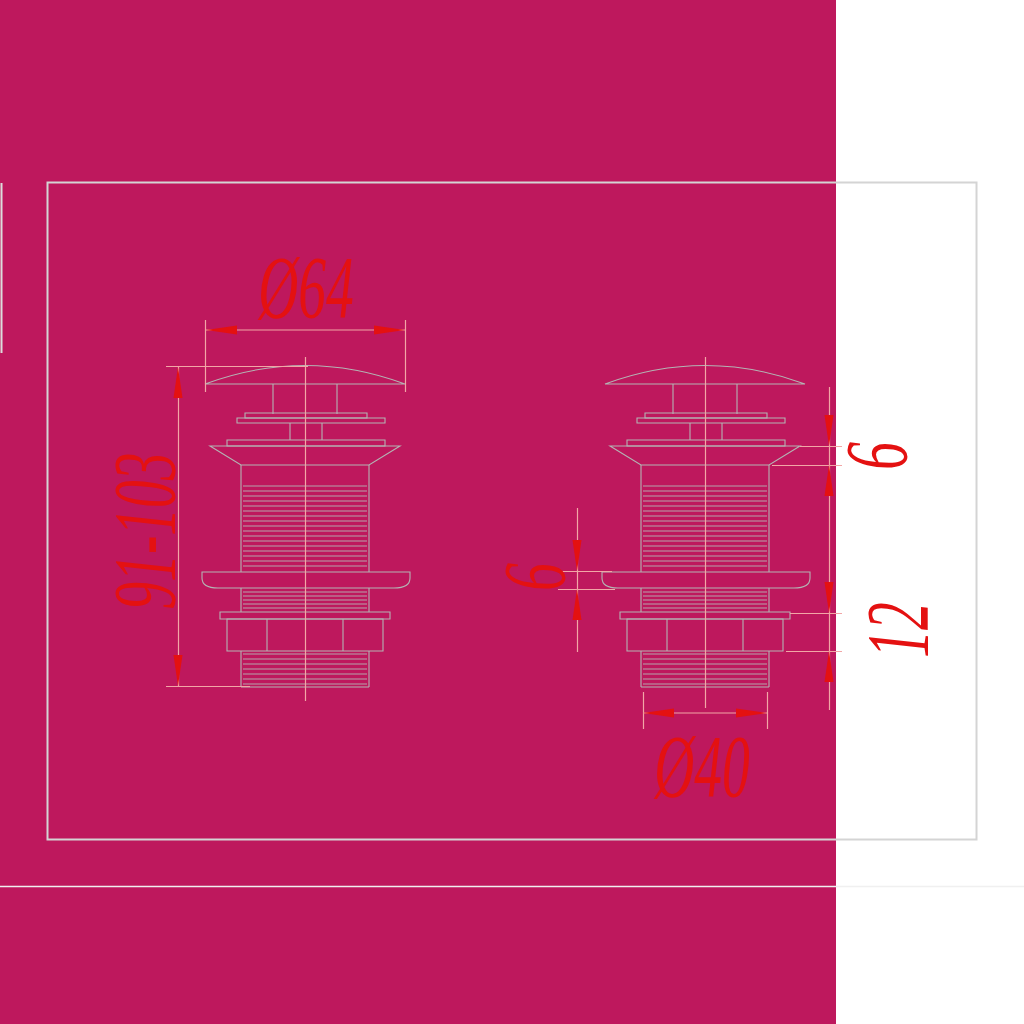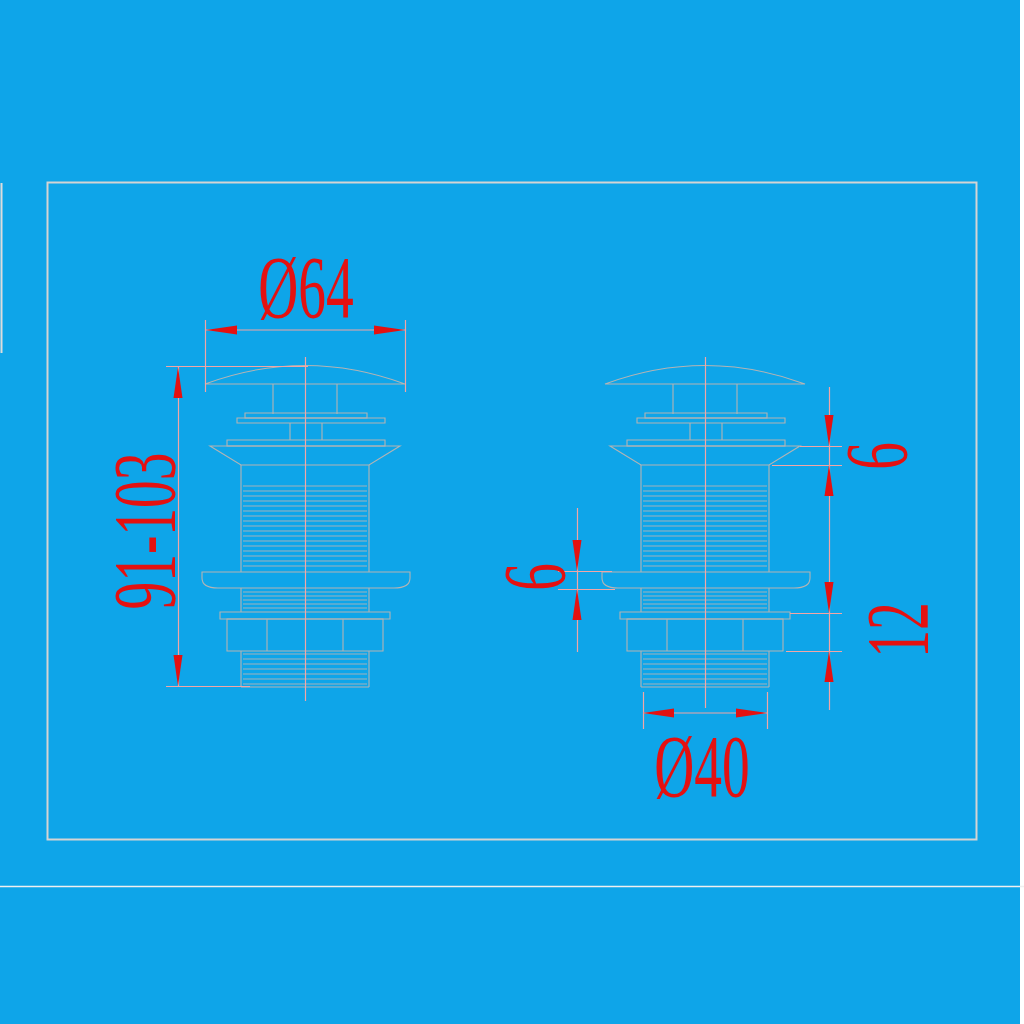--- a/index.html
+++ b/index.html
@@ -1,16 +1,16 @@
 <!DOCTYPE html>
 <html style="--accent: #e41111; --dim-line: #f2a6a6; --part-line: #b4b4b4; --frame: #d4d4d4;"><head>
 <meta charset="utf-8">
 <style>
   html,body{margin:0;padding:0;background:#ffffff;width:1024px;height:1024px;overflow:hidden;}
-  .stage{position:absolute;left:0;top:0;width:1020px;height:1024px;background:#0ea5e9;}
+  .stage{position:absolute;left:0;top:0;width:836px;height:1024px;background:#be185d;font-style:italic;}
   svg{position:absolute;left:0;top:0;}
   .part{stroke:var(--part-line,#b4b4b4);fill:none;stroke-width:1.1;}
   .thread{stroke:var(--part-line,#b4b4b4);fill:none;stroke-width:0.9;}
   .dim{stroke:var(--dim-line,#f2a6a6);fill:none;stroke-width:1.2;}
   .arr{fill:var(--accent,#e41111);stroke:none;}
   .frame-rect{fill:none;stroke:var(--frame,#d4d4d4);stroke-width:2;}
   .artifact{stroke:#dcdcdc;stroke-width:2;}
   .footer-line{stroke:#f0f0f0;stroke-width:1.5;}
   .dimtext{fill:var(--accent,#e41111);font-family:"Liberation Serif","DejaVu Serif",serif;
            font-size:88px;text-anchor:middle;}

